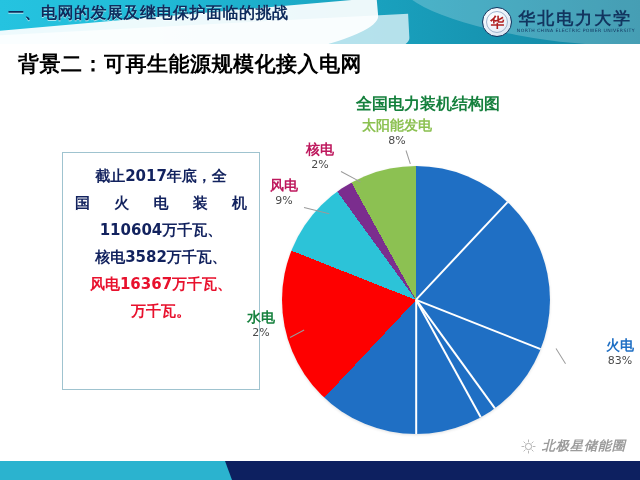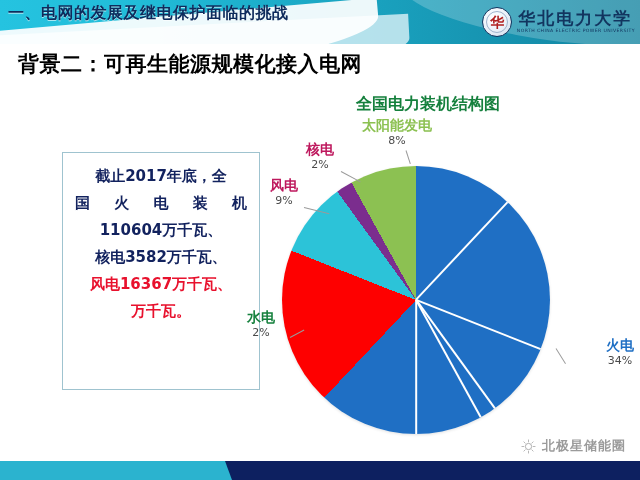--- a/index.html
+++ b/index.html
@@ -136,20 +136,21 @@
   .lbl-thermal{left:566px;top:338px;margin-left:40px;}
   .lbl-thermal .nm{color:#1f6fc4;}
 
   .leader{position:absolute;background:#9a9a9a;height:1px;transform-origin:0 50%;}
 
   
   .watermark{
     position:absolute;right:14px;top:437px;
     display:flex;align-items:center;gap:6px;
     opacity:.55;
+    font-style:italic;
   }
   .wm-star{
     width:15px;height:15px;position:relative;flex:none;
   }
   .wm-star svg{display:block;}
   .wm-txt{
     font-size:13px;font-weight:bold;color:#4a4a4a;
     letter-spacing:1px;white-space:nowrap;
   }
 
@@ -227,21 +228,21 @@
   <div class="lbl lbl-wind">
     <span class="nm">风电</span>
     <span class="pc">9%</span>
   </div>
   <div class="lbl lbl-hydro">
     <span class="nm">水电</span>
     <span class="pc">2%</span>
   </div>
   <div class="lbl lbl-thermal">
     <span class="nm">火电</span>
-    <span class="pc">34%</span>
+    <span class="pc">83%</span>
   </div>
 
   <div class="watermark">
     <div class="wm-star">
       <svg viewBox="0 0 24 24" width="15" height="15" aria-hidden="true">
         <circle cx="12" cy="12" r="5" fill="none" stroke="#6b6b6b" stroke-width="1.6"></circle>
         <g stroke="#6b6b6b" stroke-width="1.4" stroke-linecap="round">
           <line x1="12" y1="1.5" x2="12" y2="4.5"></line>
           <line x1="12" y1="19.5" x2="12" y2="22.5"></line>
           <line x1="1.5" y1="12" x2="4.5" y2="12"></line>

